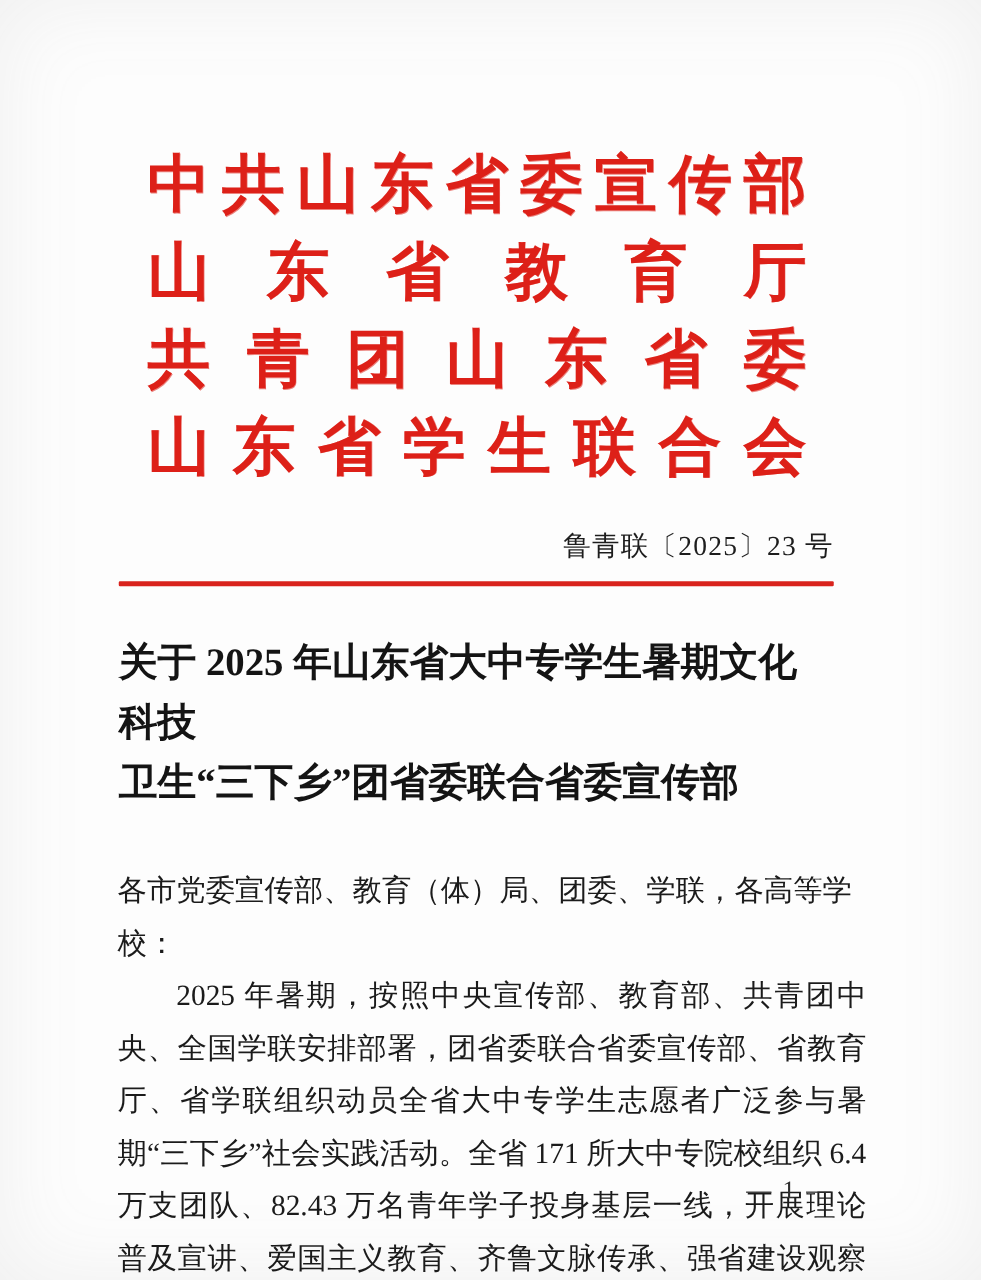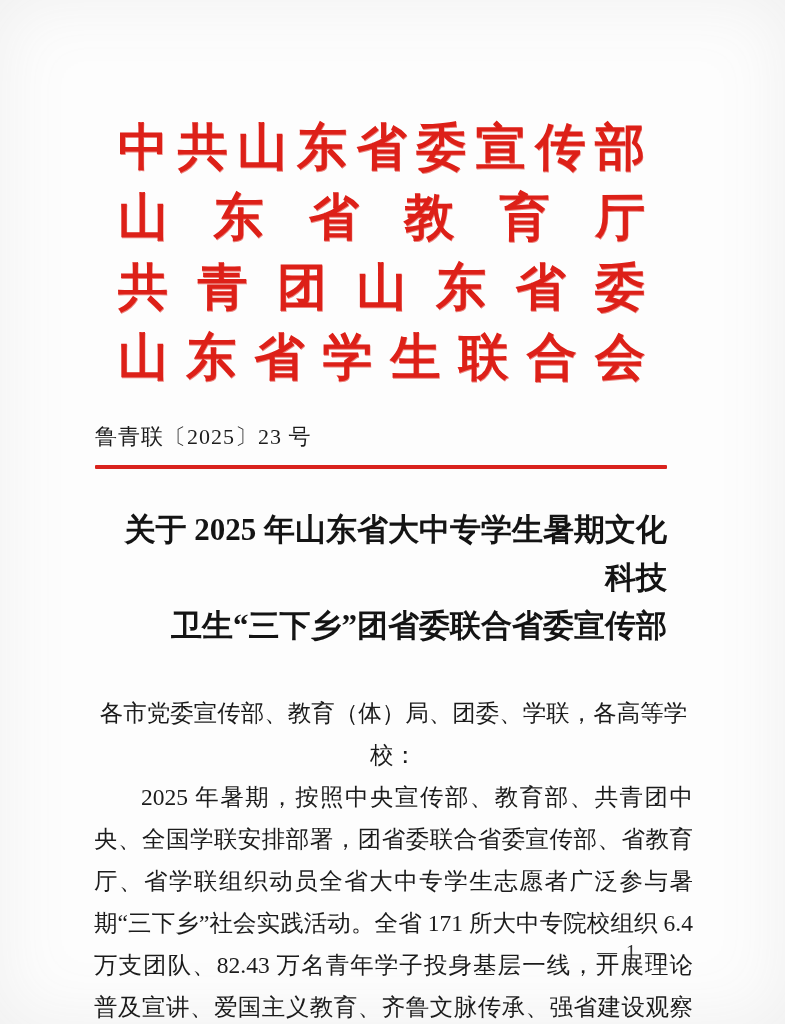--- a/index.html
+++ b/index.html
@@ -38,55 +38,55 @@
     font-weight: 700;
     color: #dd2018;
     text-shadow: 0.5px 0.5px 0 rgba(221,32,24,0.55);
     white-space: nowrap;
   }
   
   .doc-number {
     margin-top: 30px;
     margin-left: 1px;
     width: 572px;
-    text-align: left;
+    text-align: right;
     font-size: 22px;
     color: #1d1d1d;
     letter-spacing: 1px;
   }
   
   .red-divider {
     margin-top: 13px;
     margin-left: 1px;
     width: 572px;
     height: 4px;
     background: #d9231d;
     border-radius: 1px;
   }
   
   .doc-title {
     margin-top: 37px;
     margin-left: 1px;
     width: 572px;
-    text-align: right;
+    text-align: left;
     font-size: 31px;
     line-height: 48px;
     font-weight: 700;
     color: #141414;
   }
   
   .body-text {
     margin-top: 42px;
     width: 599px;
     font-size: 23.5px;
     line-height: 42px;
     color: #1b1b1b;
   }
   .salutation {
-    text-align: center;
+    text-align: left;
   }
   .paragraph {
     text-indent: 2em;
     text-align: justify;
     text-justify: inter-ideograph;
   }
   
   .page-number {
     position: absolute;
     top: 941px;

